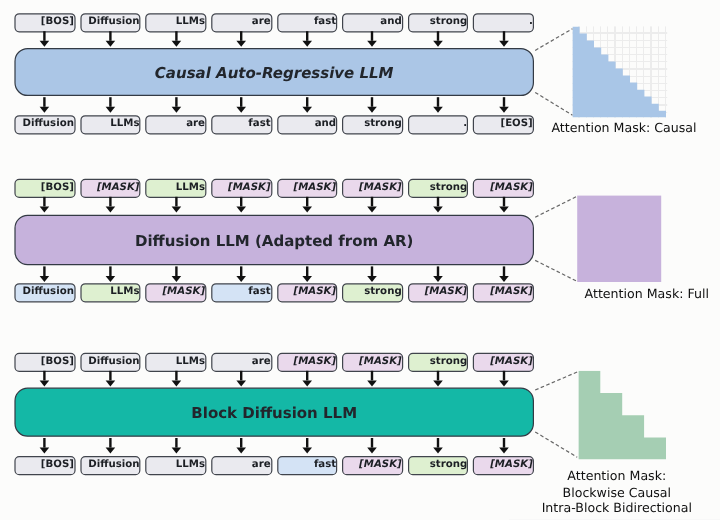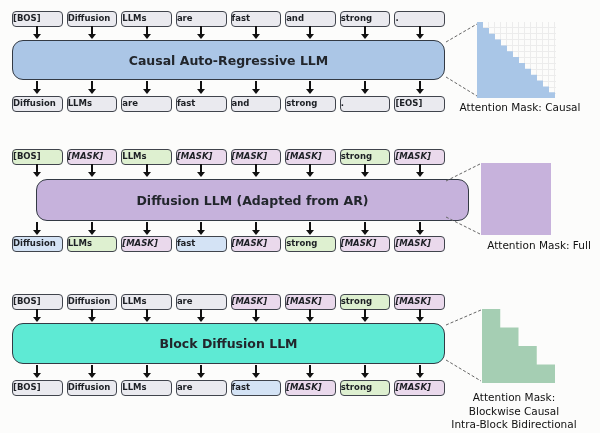--- a/index.html
+++ b/index.html
@@ -6,21 +6,21 @@
   #canvas{
     position:relative;width:600px;height:433px;background:#fcfcfb;
     font-family:"DejaVu Sans",sans-serif;overflow:hidden;
   }
   .tokens-row{
     position:absolute;left:12px;width:433px;height:14px;
     display:flex;gap:4px;
   }
   .token{
     flex:1;height:14px;border:1px solid #40444c;border-radius:4px;
-    font-size:8.5px;font-weight:bold;color:#1c1f24;text-align:left;
+    font-size:8.5px;font-weight:bold;color:#1c1f24;text-align:right;
     line-height:13px;overflow:hidden;white-space:nowrap;
   }
   .token[data-color="gray"]{background:#eaeaef;}
   .token[data-color="green"]{background:#def0d0;}
   .token[data-color="purple"]{background:#ead9ec;font-style:italic;}
   .token[data-color="blue"]{background:#d4e3f5;}
   .arrows-row{
     position:absolute;left:12px;width:433px;height:15px;
     display:flex;gap:4px;
   }
@@ -28,23 +28,23 @@
   .arrow{width:2px;height:8px;background:#111;position:relative;margin-top:1px;}
   .arrow::after{
     content:"";position:absolute;top:8px;left:-3px;
     border:4px solid transparent;border-top:5px solid #111;
   }
   .model-box{
     position:absolute;left:12px;width:431px;border:1.4px solid #333a44;
     border-radius:11px;display:flex;align-items:center;justify-content:center;
     font-size:12.5px;font-weight:bold;color:#22262c;
   }
-  .model-box.ar{background:#abc6e6;height:38px;top:40px;}
-  .model-box.diff{background:#c6b2dc;height:40px;top:179px;margin-left:24px;}
-  .model-box.block{background:#5eead4;height:39px;top:323px;}
+  .model-box.ar{background:#abc6e6;height:38px;top:40px;font-style:italic;}
+  .model-box.diff{background:#c6b2dc;height:40px;top:179px;}
+  .model-box.block{background:#14b8a6;height:39px;top:323px;}
   .mask-graphic{position:absolute;}
   .grid-bg{
     background-image:
       repeating-linear-gradient(to right,transparent 0 5px,#ececec 5px 6px),
       repeating-linear-gradient(to bottom,transparent 0 5px,#ececec 5px 6px);
   }
   .mask-full{background:#c7b2dc;}
   .mask-label{
     position:absolute;text-align:center;font-weight:normal;color:#111;
     font-size:10.5px;line-height:13.5px;

